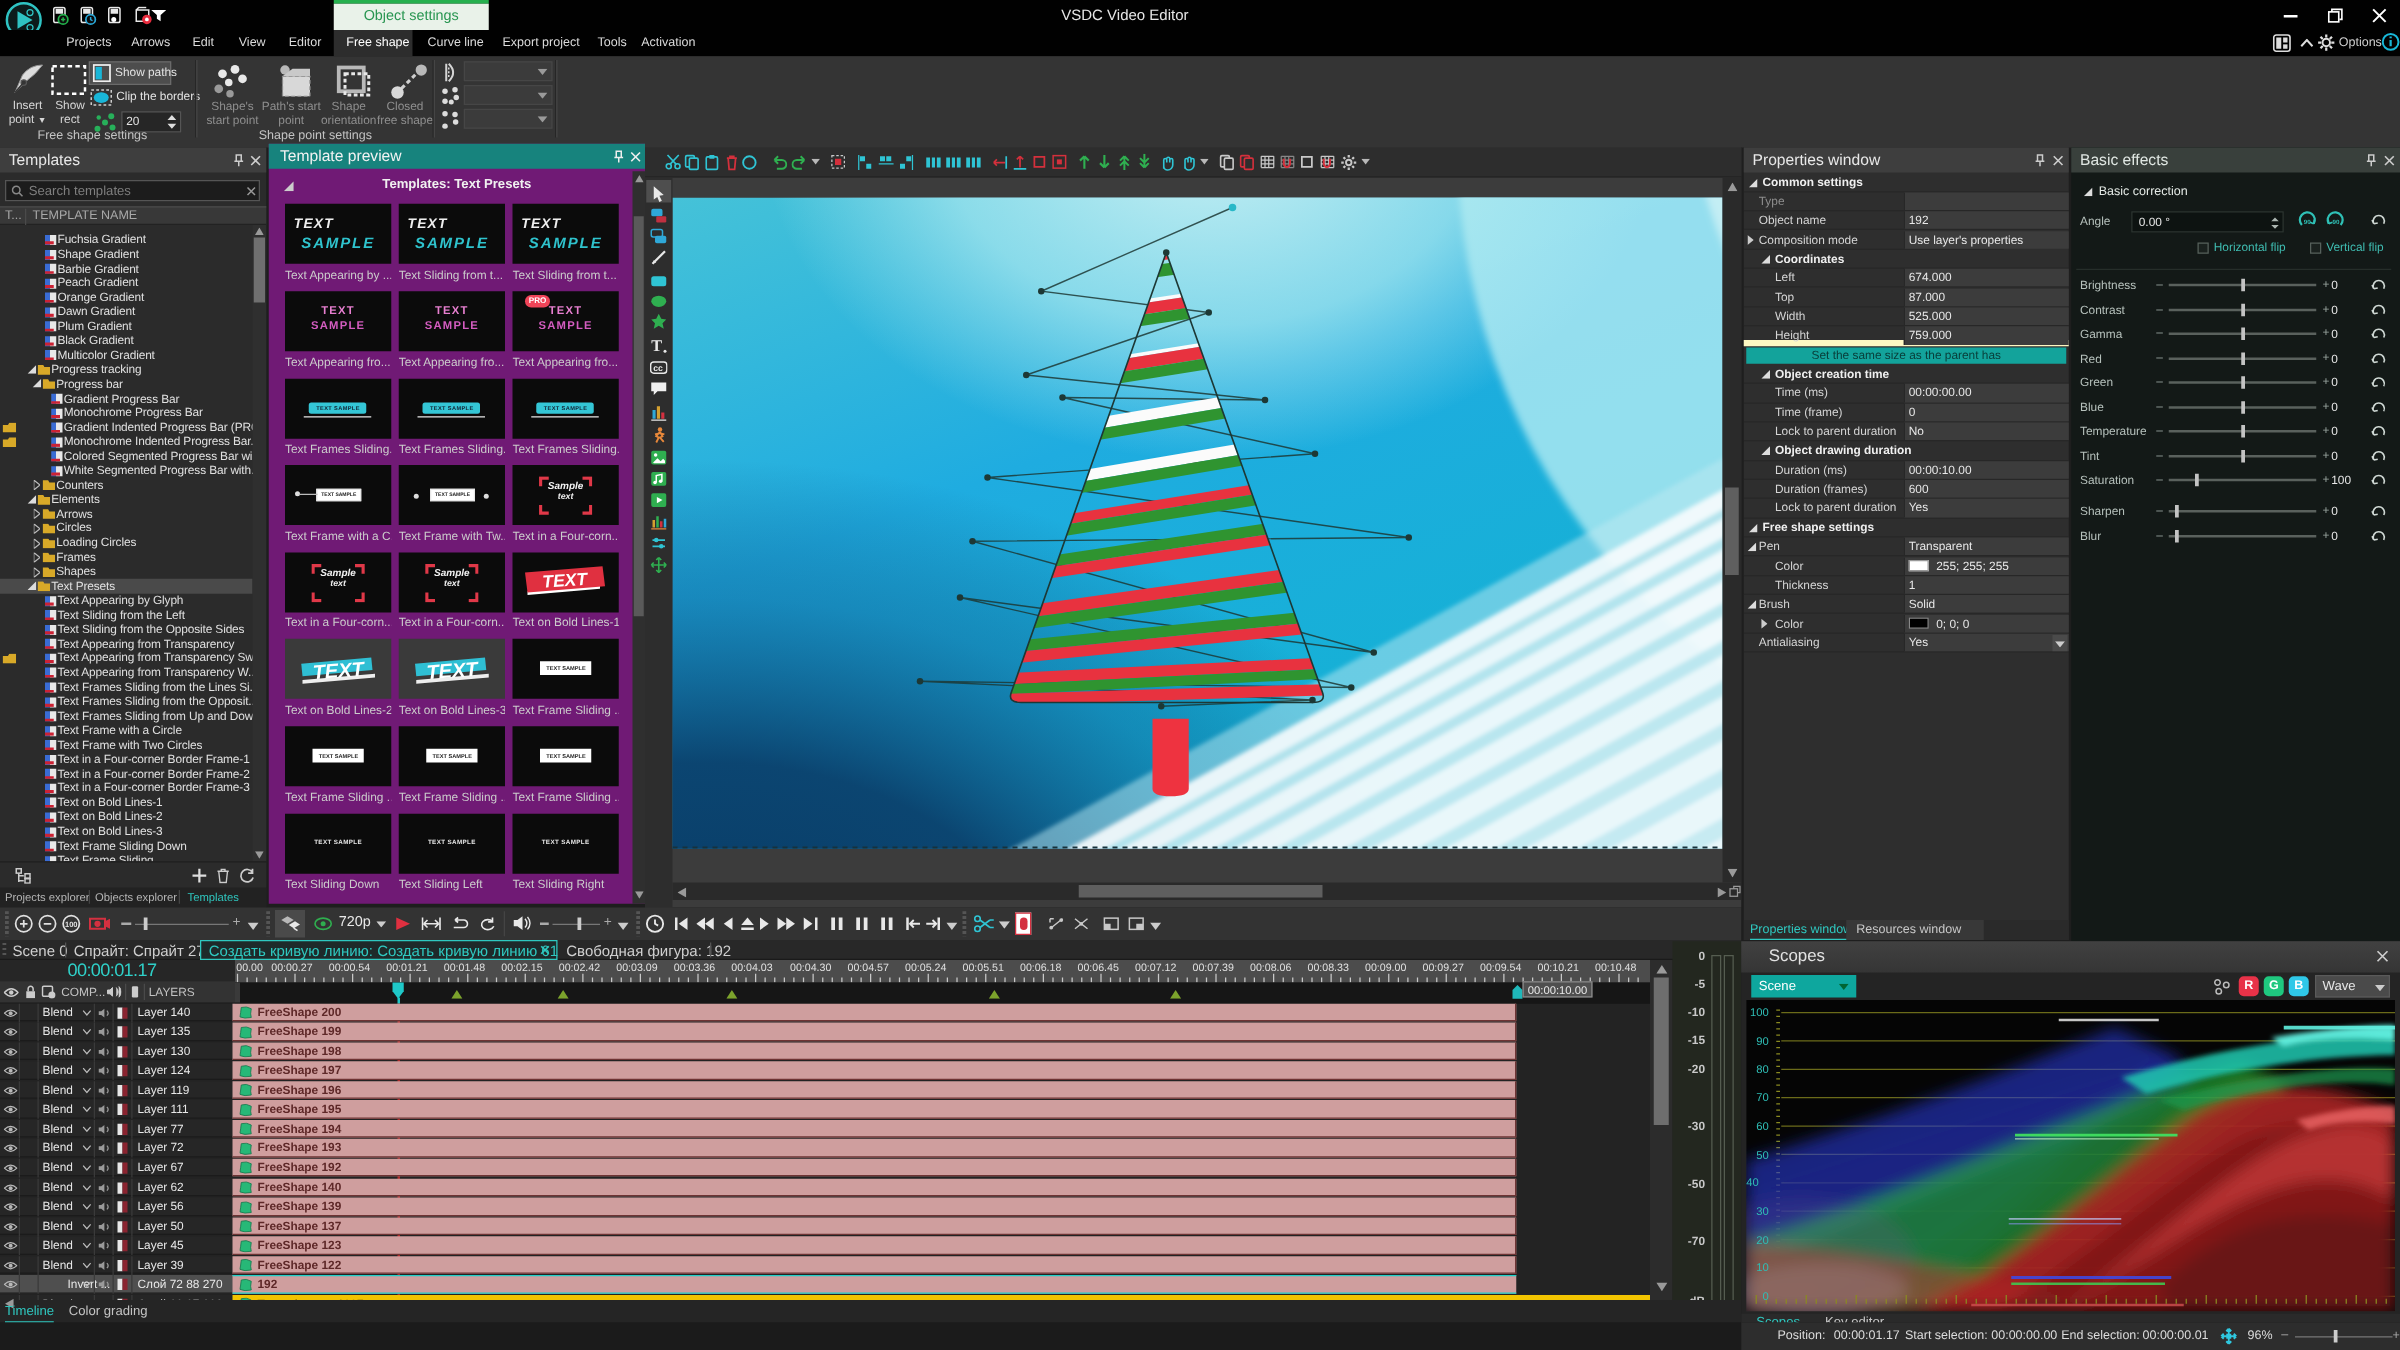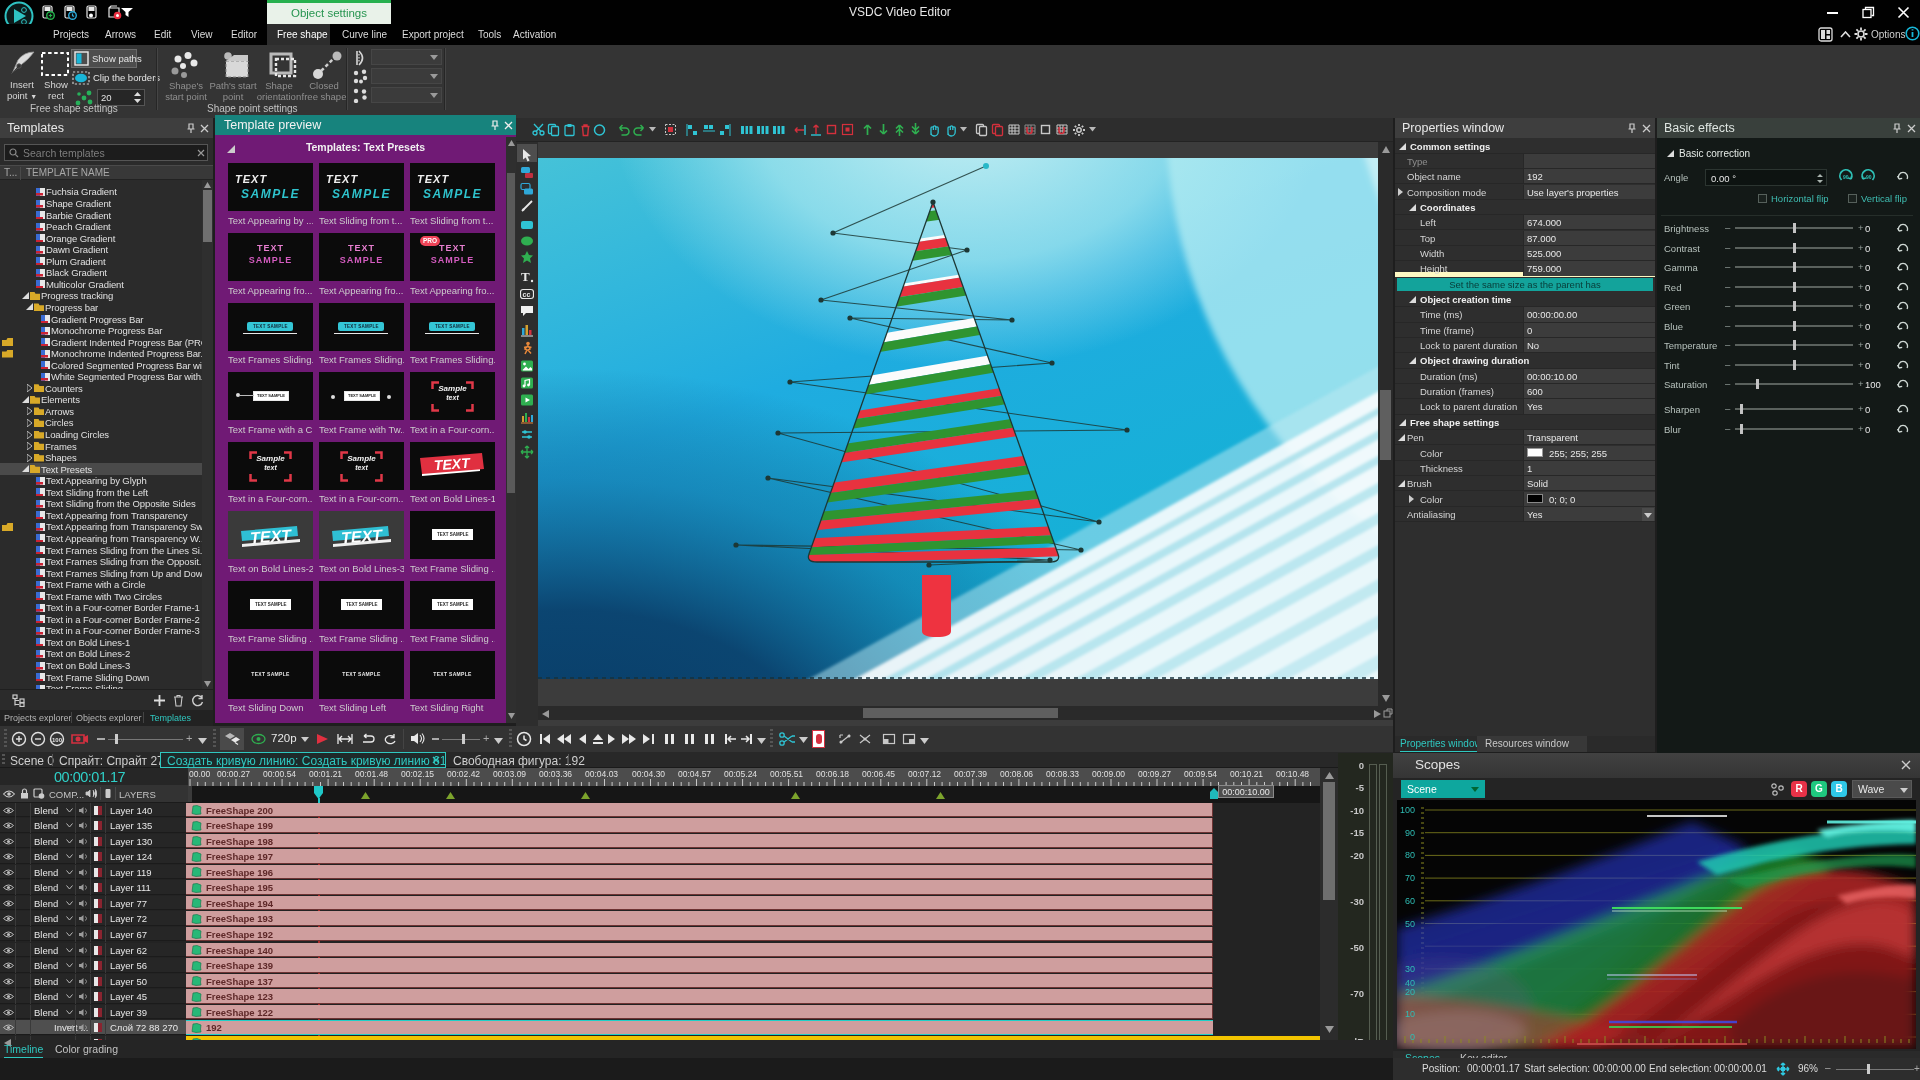--- a/index.html
+++ b/index.html
@@ -2320,21 +2320,21 @@
           <line x1="504" y1="243" x2="504" y2="239" stroke="#8a8a20" stroke-width="1"></line>
           <line x1="512" y1="243" x2="512" y2="239" stroke="#8a8a20" stroke-width="1"></line>
         </g>
     </svg>
     <span class="abs tx" style="left:4px;top:52.0px;width:18px;text-align:right;color:#2fbdb5;font-size:9px;">100</span>
       <span class="abs tx" style="left:4px;top:74.7px;width:18px;text-align:right;color:#2fbdb5;font-size:9px;">90</span>
       <span class="abs tx" style="left:4px;top:97.4px;width:18px;text-align:right;color:#2fbdb5;font-size:9px;">80</span>
       <span class="abs tx" style="left:4px;top:120.1px;width:18px;text-align:right;color:#2fbdb5;font-size:9px;">70</span>
       <span class="abs tx" style="left:4px;top:142.8px;width:18px;text-align:right;color:#2fbdb5;font-size:9px;">60</span>
       <span class="abs tx" style="left:4px;top:165.5px;width:18px;text-align:right;color:#2fbdb5;font-size:9px;">50</span>
-      <span class="abs tx" style="left:4px;top:188.2px;width:18px;text-align:right;color:#2fbdb5;font-size:9px;margin-top:37px;">40</span>
+      <span class="abs tx" style="left:4px;top:188.2px;width:18px;color:#2fbdb5;font-size:9px;">40</span>
       <span class="abs tx" style="left:4px;top:210.9px;width:18px;text-align:right;color:#2fbdb5;font-size:9px;">30</span>
       <span class="abs tx" style="left:4px;top:233.6px;width:18px;text-align:right;color:#2fbdb5;font-size:9px;">20</span>
       <span class="abs tx" style="left:4px;top:256.3px;width:18px;text-align:right;color:#2fbdb5;font-size:9px;">10</span>
       <span class="abs tx" style="left:4px;top:279.0px;width:18px;text-align:right;color:#2fbdb5;font-size:9px;">0</span>
     <div class="abs" style="left:0;top:298px;width:527px;height:15px;background:#2a2a2a;">
       <span class="abs tx" style="left:12px;top:1px;color:#2fc8c0;font-size:10.5px;border-bottom:1.5px solid #2fc8c0;padding-bottom:1px;">Scopes</span>
       <span class="abs tx" style="left:67px;top:1px;color:#c8c8c8;font-size:10.5px;">Key editor</span>
     </div>
     <div class="abs" style="left:0;top:313px;width:527px;height:14px;background:#2d2d2d;"></div>
   </div>

